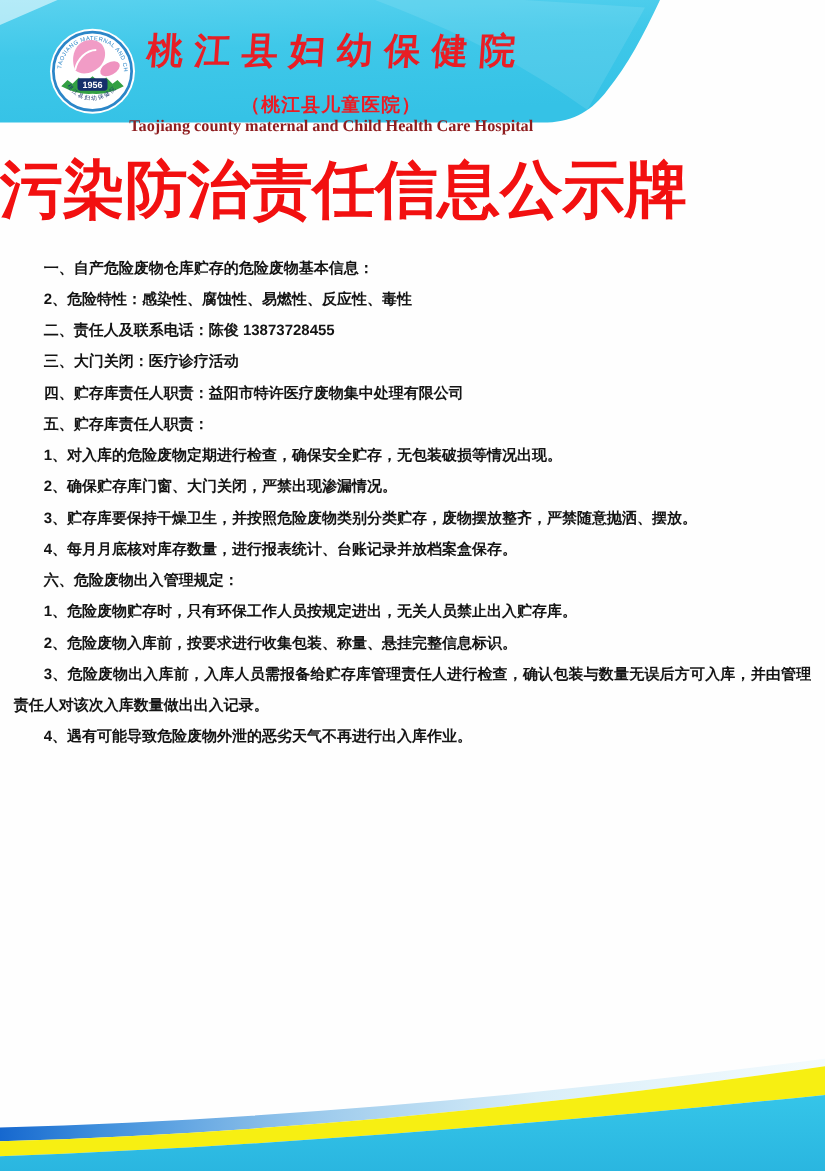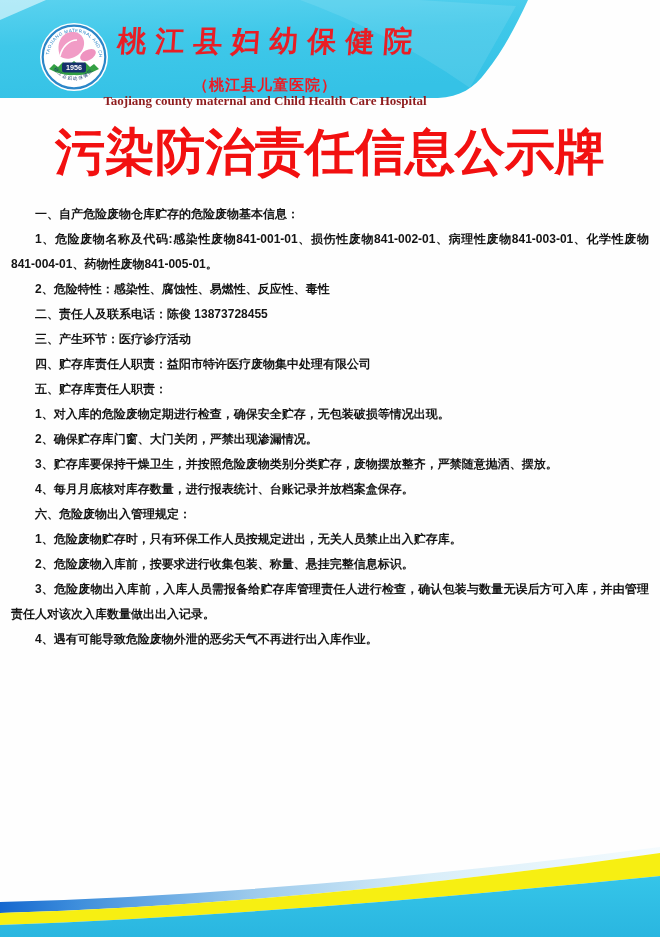--- a/index.html
+++ b/index.html
@@ -23,21 +23,21 @@
     font-weight:bold;font-size:15px;line-height:17px;color:#ec1c24;
     letter-spacing:1px;margin-top:18px;
   }
   .hospital-english{
     font-family:"Liberation Serif","DejaVu Serif",serif;
     font-weight:bold;font-size:13px;line-height:14px;color:#8e1d1f;
     white-space:nowrap;margin-top:1px;
   }
   
   #notice-title{
-    position:absolute;top:116px;left:0;width:660px;text-align:center;
+    position:absolute;top:116px;left:0;width:660px;
     font-size:50px;line-height:72px;font-weight:900;color:#f21010;
     letter-spacing:0px;white-space:nowrap;
   }
   
   #notice-body{
     position:absolute;top:202px;left:11px;width:638px;
     font-size:12px;line-height:25px;font-weight:600;color:#141414;
     text-align:justify;
   }
   #notice-body p{
@@ -99,24 +99,23 @@
   <div id="header-text">
     <div class="hospital-name">桃江县妇幼保健院</div>
     <div class="hospital-alias">（桃江县儿童医院）</div>
     <div class="hospital-english">Taojiang county maternal and Child Health Care Hospital</div>
   </div>
 
   <div id="notice-title">污染防治责任信息公示牌</div>
 
   <div id="notice-body">
       <p>一、自产危险废物仓库贮存的危险废物基本信息：</p>
-      <p>1、危险废物名称及代码:感染性废物841-001-01、损伤性废物841-002-01、病理性废物841-003-01、化学性废物841-004-01、药物性废物841-005-01。</p>
       <p>2、危险特性：感染性、腐蚀性、易燃性、反应性、毒性</p>
       <p>二、责任人及联系电话：陈俊 13873728455</p>
-      <p>三、产生环节：医疗诊疗活动</p>
+      <p>三、大门关闭：医疗诊疗活动</p>
       <p>四、贮存库责任人职责：益阳市特许医疗废物集中处理有限公司</p>
       <p>五、贮存库责任人职责：</p>
       <p>1、对入库的危险废物定期进行检查，确保安全贮存，无包装破损等情况出现。</p>
       <p>2、确保贮存库门窗、大门关闭，严禁出现渗漏情况。</p>
       <p>3、贮存库要保持干燥卫生，并按照危险废物类别分类贮存，废物摆放整齐，严禁随意抛洒、摆放。</p>
       <p>4、每月月底核对库存数量，进行报表统计、台账记录并放档案盒保存。</p>
       <p>六、危险废物出入管理规定：</p>
       <p>1、危险废物贮存时，只有环保工作人员按规定进出，无关人员禁止出入贮存库。</p>
       <p>2、危险废物入库前，按要求进行收集包装、称量、悬挂完整信息标识。</p>
       <p>3、危险废物出入库前，入库人员需报备给贮存库管理责任人进行检查，确认包装与数量无误后方可入库，并由管理责任人对该次入库数量做出出入记录。</p>

